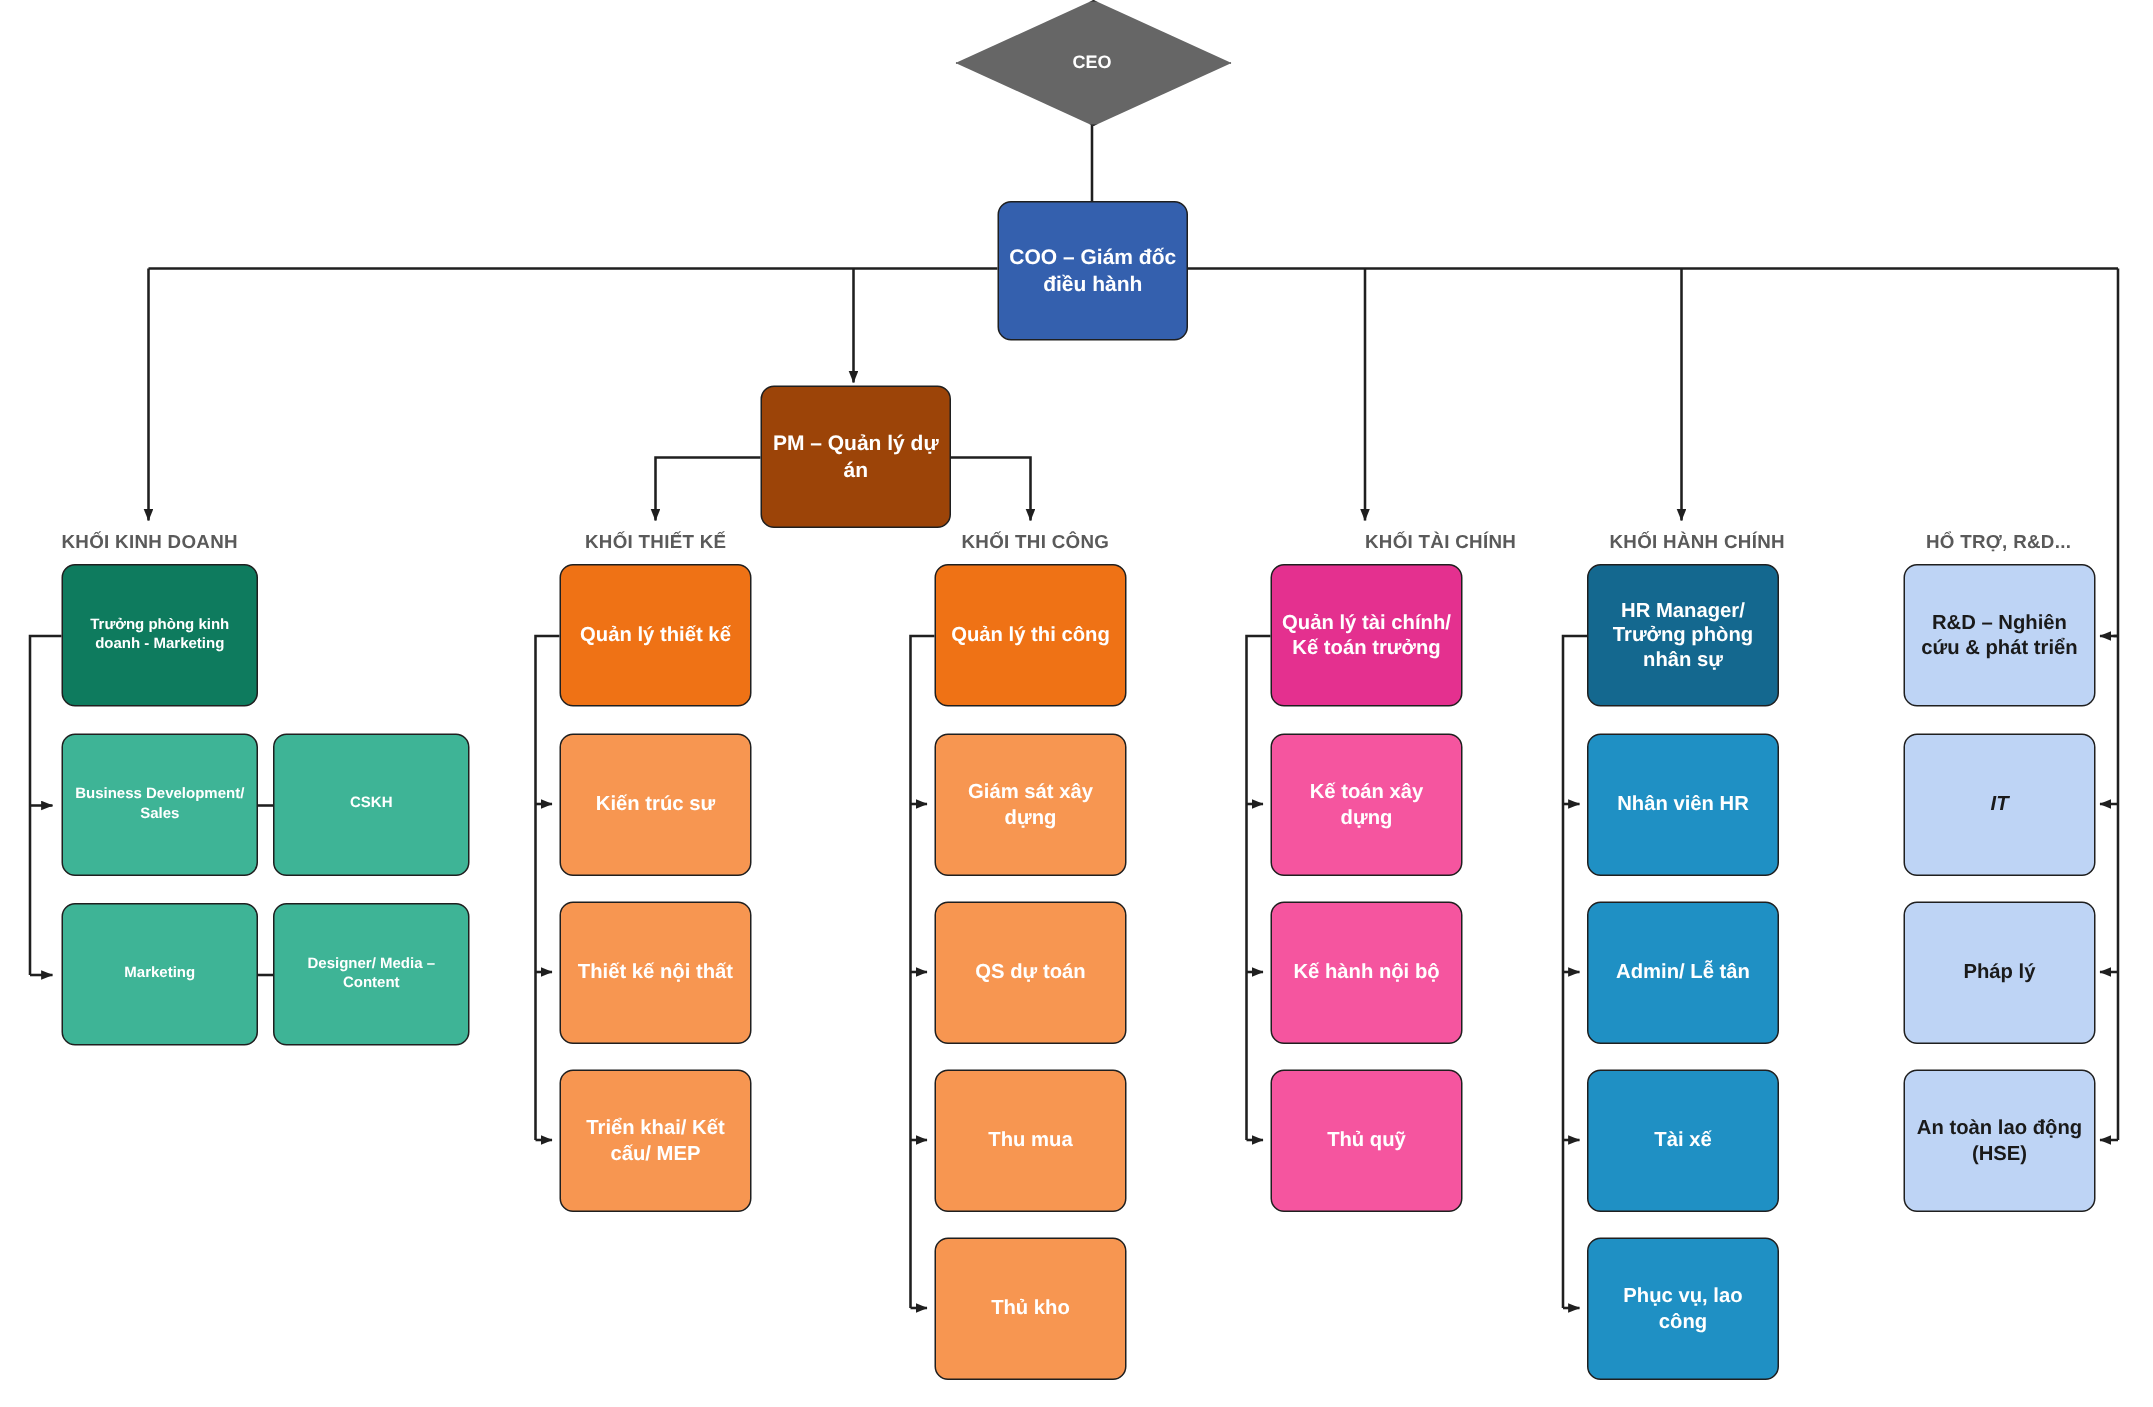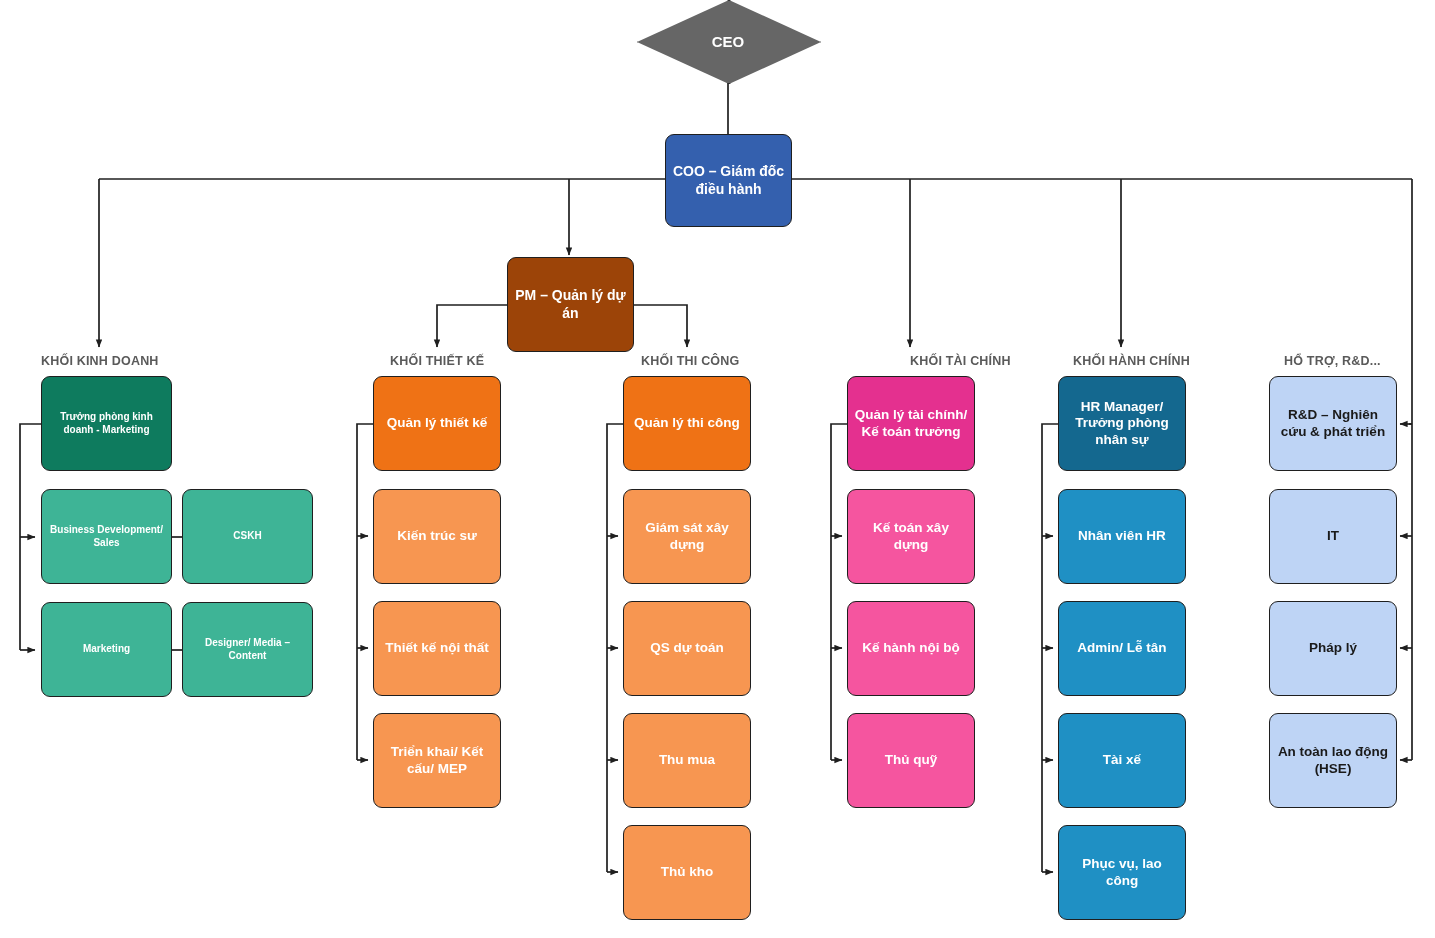--- a/index.html
+++ b/index.html
@@ -9,21 +9,21 @@
 
   .node{position:absolute;box-sizing:border-box;border:1.6px solid #1f1f1f;border-radius:9px;
         display:flex;align-items:center;justify-content:center;text-align:center;
         font-weight:bold;line-height:1.22;padding:4px 6px;}
   .node span{display:block;}
 
   .ceo{position:absolute;width:182px;height:82px;display:flex;align-items:center;justify-content:center;}
   .ceo .dia{position:absolute;left:0;top:0;width:100%;height:100%;
         background:#666666;border:1.6px solid #1f1f1f;
         clip-path:polygon(50% 0,100% 50%,50% 100%,0 50%);}
-  .ceo .lbl{position:relative;color:#ffffff;font-weight:bold;font-size:15px;z-index:2;}
+  .ceo .lbl{position:relative;color:#ffffff;font-weight:bold;font-size:12px;z-index:2;}
 
   .grp-label{position:absolute;color:#5a5a5a;font-size:12.5px;font-weight:bold;
              letter-spacing:.2px;white-space:nowrap;}
 
   .sz-std{width:128px;height:95px;font-size:13.5px;}
   .sz-coo{width:127px;height:93px;font-size:14px;}
   .sz-pm {width:127px;height:95px;font-size:14px;}
   .sz-sub{width:131px;height:95px;font-size:10px;}
 
   .c-coo   {background:#3460AE;color:#fff;}
@@ -196,21 +196,21 @@
   <div class="node sz-std c-bl2" style="left:1058px;top:713px;">
     <span>Tài xế</span>
   </div>
   <div class="node sz-std c-bl2" style="left:1058px;top:825px;">
     <span>Phục vụ, lao công</span>
   </div>
 
   <div class="node sz-std c-lb" style="left:1269px;top:376px;">
     <span>R&amp;D – Nghiên cứu &amp; phát triển</span>
   </div>
-  <div class="node sz-std c-lb" style="left:1269px;top:489px;">
+  <div class="node sz-std c-lb" style="left:1269px;top:489px;font-style:italic;">
     <span>IT</span>
   </div>
   <div class="node sz-std c-lb" style="left:1269px;top:601px;">
     <span>Pháp lý</span>
   </div>
   <div class="node sz-std c-lb" style="left:1269px;top:713px;">
     <span>An toàn lao động (HSE)</span>
   </div>
 
 </div>

